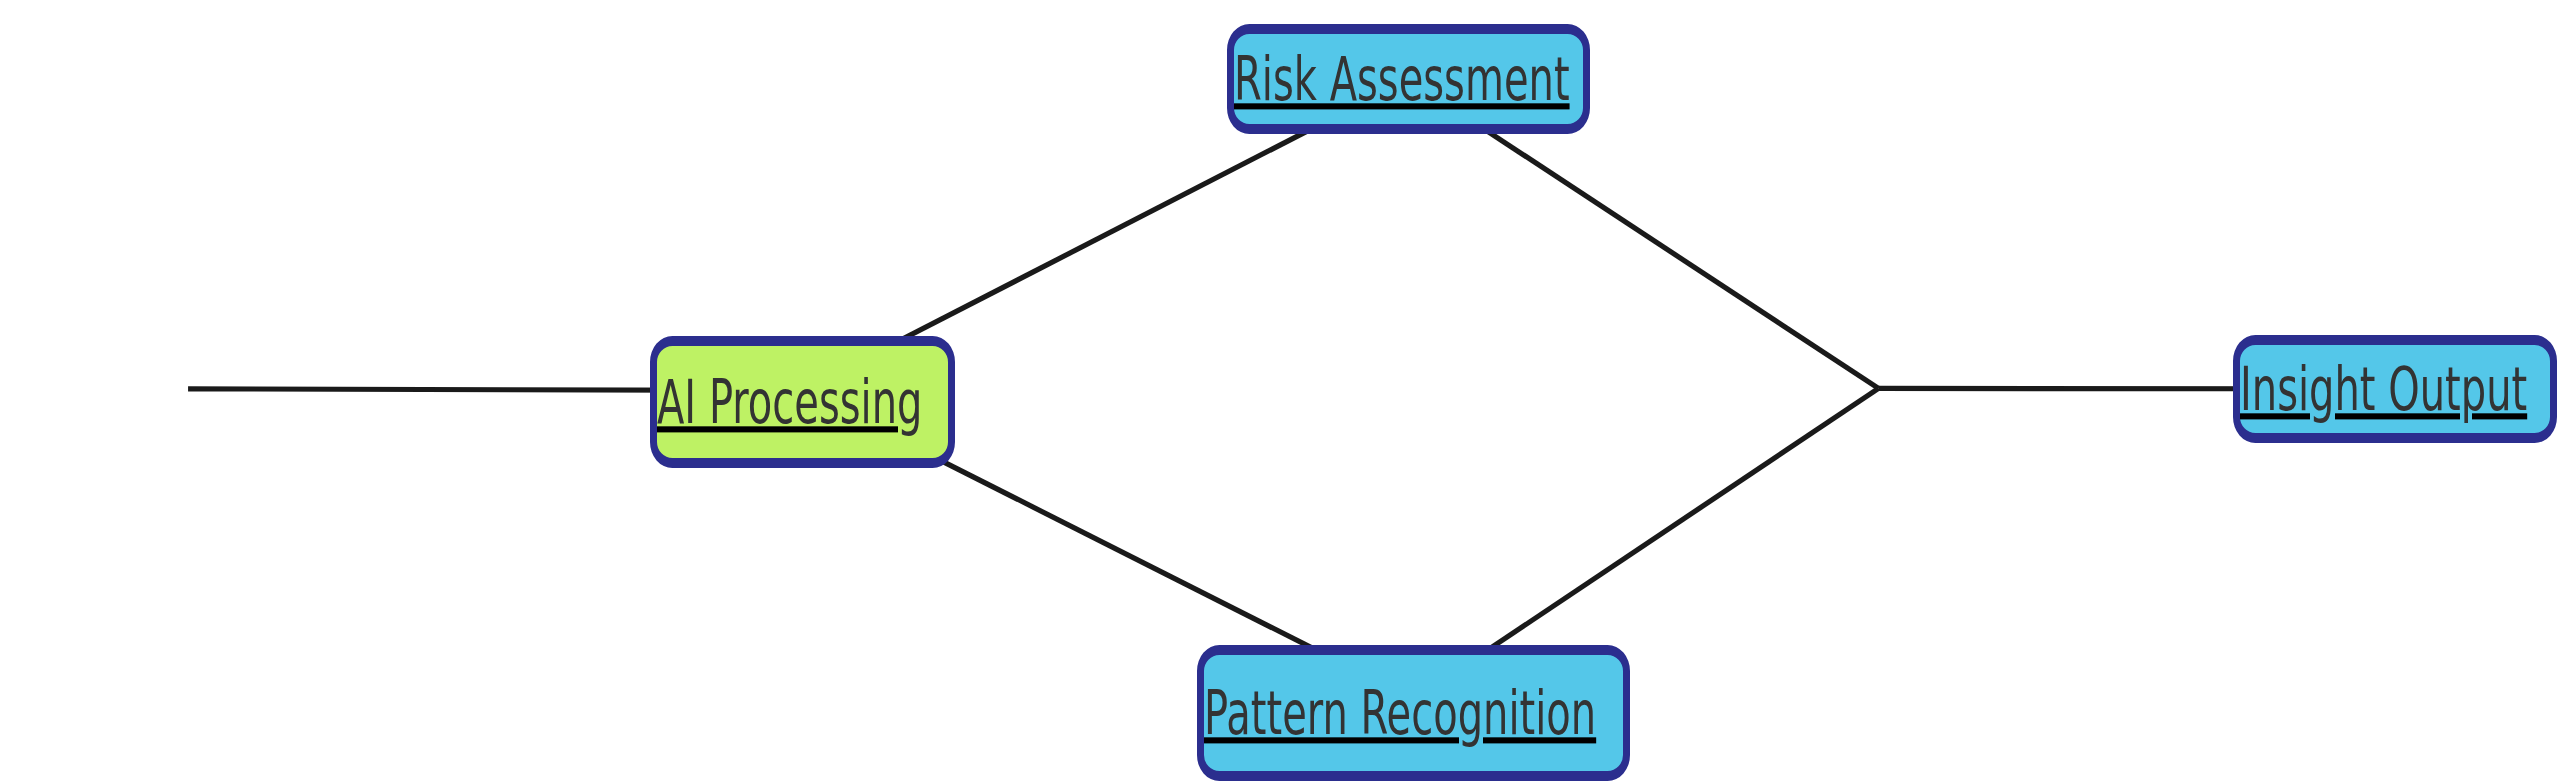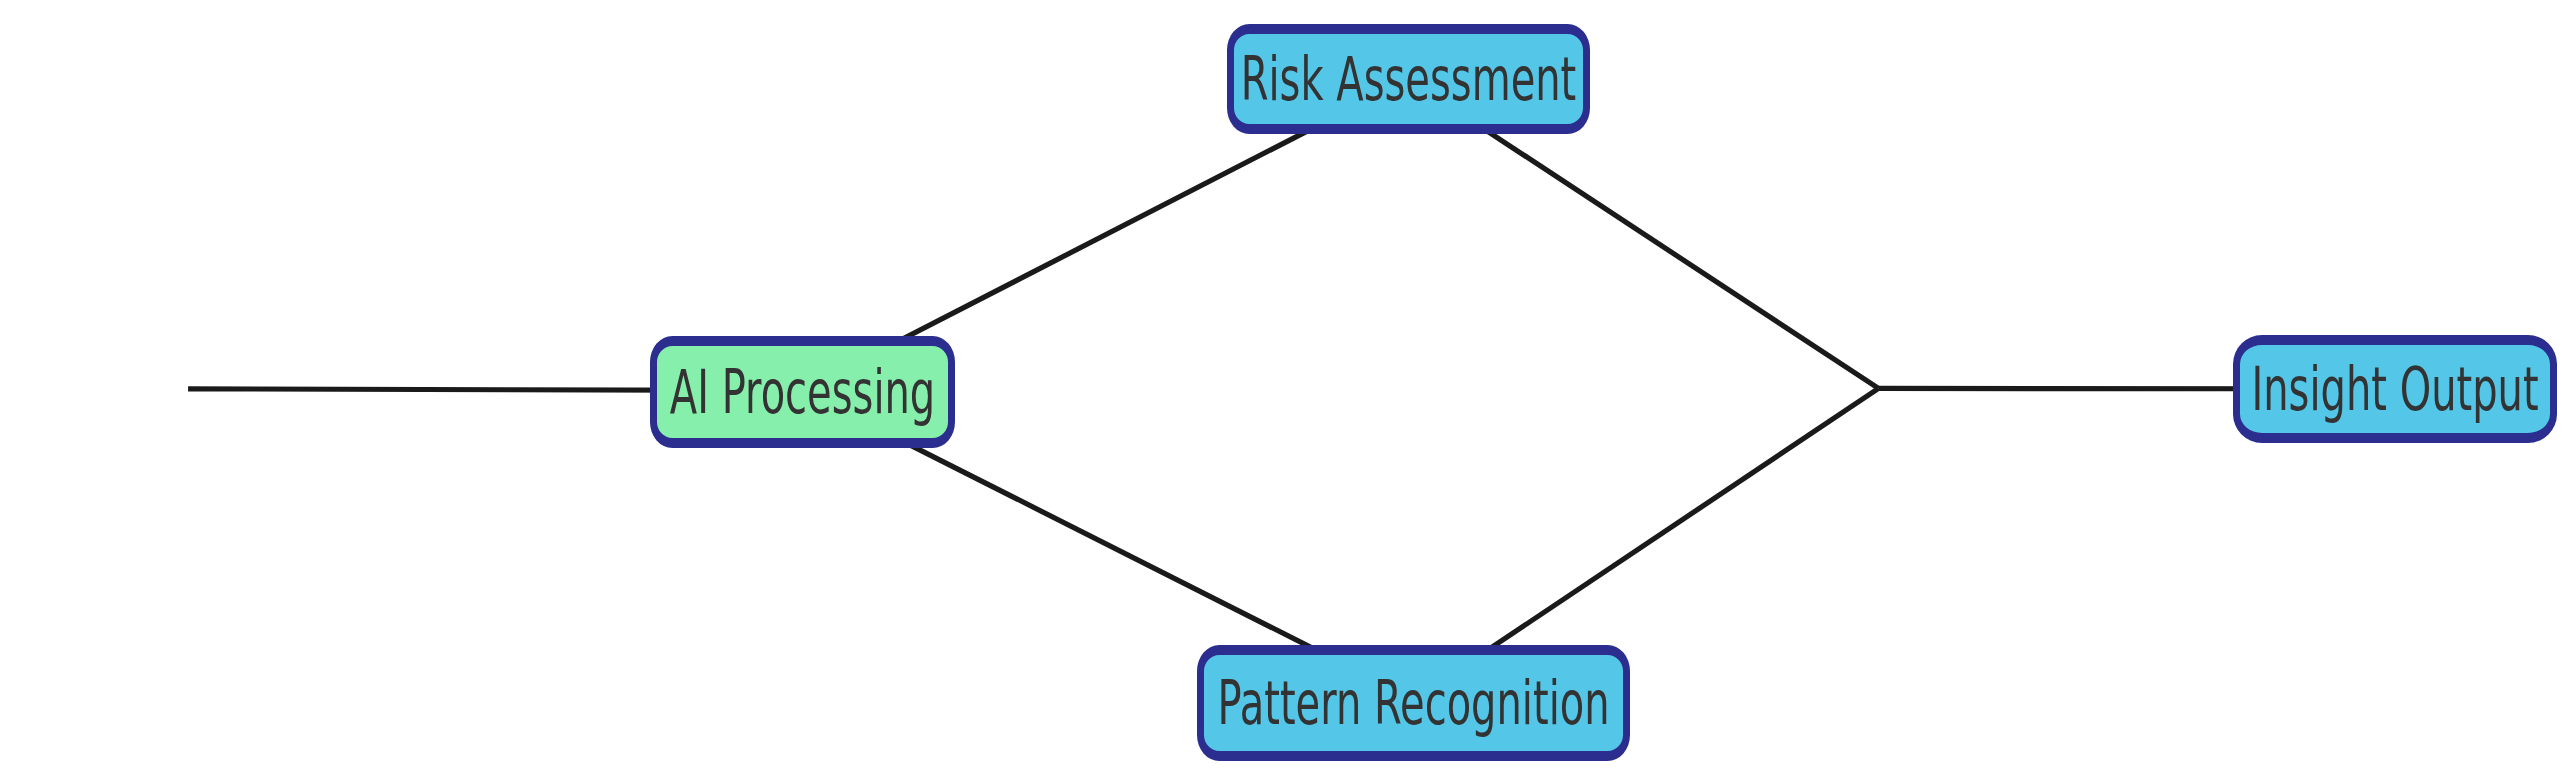--- a/index.html
+++ b/index.html
@@ -27,24 +27,25 @@
   .edge-line {
     stroke-width: 6px;
     stroke-linecap: butt;
     fill: none;
   }
   .node {
     position: absolute;
     box-sizing: border-box;
     display: flex;
     align-items: center;
-    justify-content: center;
+    justify-content: flex-start;
     border-style: solid;
     border-width: 10.4px 7.8px;
     border-radius: 22.4px / 26px;
+    text-decoration: underline;
   }
   .node-label {
     display: inline-block;
     white-space: nowrap;
     font-size: 40px;
     font-weight: 400;
     line-height: 1;
     transform: scaleY(1.52);
     transform-origin: center center;
     letter-spacing: 0px;
@@ -55,26 +56,26 @@
 
 <div class="canvas" style="background: rgb(255, 255, 255);">
   <svg class="edges-layer" viewBox="0 0 2986 906" xmlns="http://www.w3.org/2000/svg">
       <line x1="218" y1="450.5" x2="930" y2="452.5" class="edge-line" stroke="#1a1a1a"></line>
       <line x1="930" y1="452.5" x2="1632.5" y2="91.5" class="edge-line" stroke="#1a1a1a"></line>
       <line x1="930" y1="452.5" x2="1639" y2="810.5" class="edge-line" stroke="#1a1a1a"></line>
       <line x1="1632.5" y1="91.5" x2="2177.5" y2="450" class="edge-line" stroke="#1a1a1a"></line>
       <line x1="1639" y1="810.5" x2="2177.5" y2="450" class="edge-line" stroke="#1a1a1a"></line>
       <line x1="2177.5" y1="450" x2="2775.5" y2="450.5" class="edge-line" stroke="#1a1a1a"></line>
     </svg>
-    <div class="node" style="left: 650px; top: 336px; width: 305px; height: 112px; background: #86efac; border-color: rgb(43, 46, 142);">
+    <div class="node" style="left: 650px; top: 336px; width: 305px; height: 132px; background: #bef264; border-color: rgb(43, 46, 142);">
       <span class="node-label" style="color: rgb(51, 51, 51);">AI Processing</span>
     </div>
     <div class="node" style="left: 1227px; top: 24px; width: 363px; height: 110px; background: rgb(84, 199, 233); border-color: rgb(43, 46, 142);">
       <span class="node-label" style="color: rgb(51, 51, 51);">Risk Assessment</span>
     </div>
-    <div class="node" style="left: 1197px; top: 645px; width: 433px; height: 116px; background: rgb(84, 199, 233); border-color: rgb(43, 46, 142);">
+    <div class="node" style="left: 1197px; top: 645px; width: 433px; height: 136px; background: rgb(84, 199, 233); border-color: rgb(43, 46, 142);">
       <span class="node-label" style="color: rgb(51, 51, 51);">Pattern Recognition</span>
     </div>
-    <div class="node" style="left: 2233px; top: 335px; width: 324px; height: 108px; background: rgb(84, 199, 233); border-color: rgb(43, 46, 142); border-radius: 29px;">
+    <div class="node" style="left: 2233px; top: 335px; width: 324px; height: 108px; background: rgb(84, 199, 233); border-color: rgb(43, 46, 142);">
       <span class="node-label" style="color: rgb(51, 51, 51);">Insight Output</span>
     </div>
   </div>
 
 
 </body></html>

